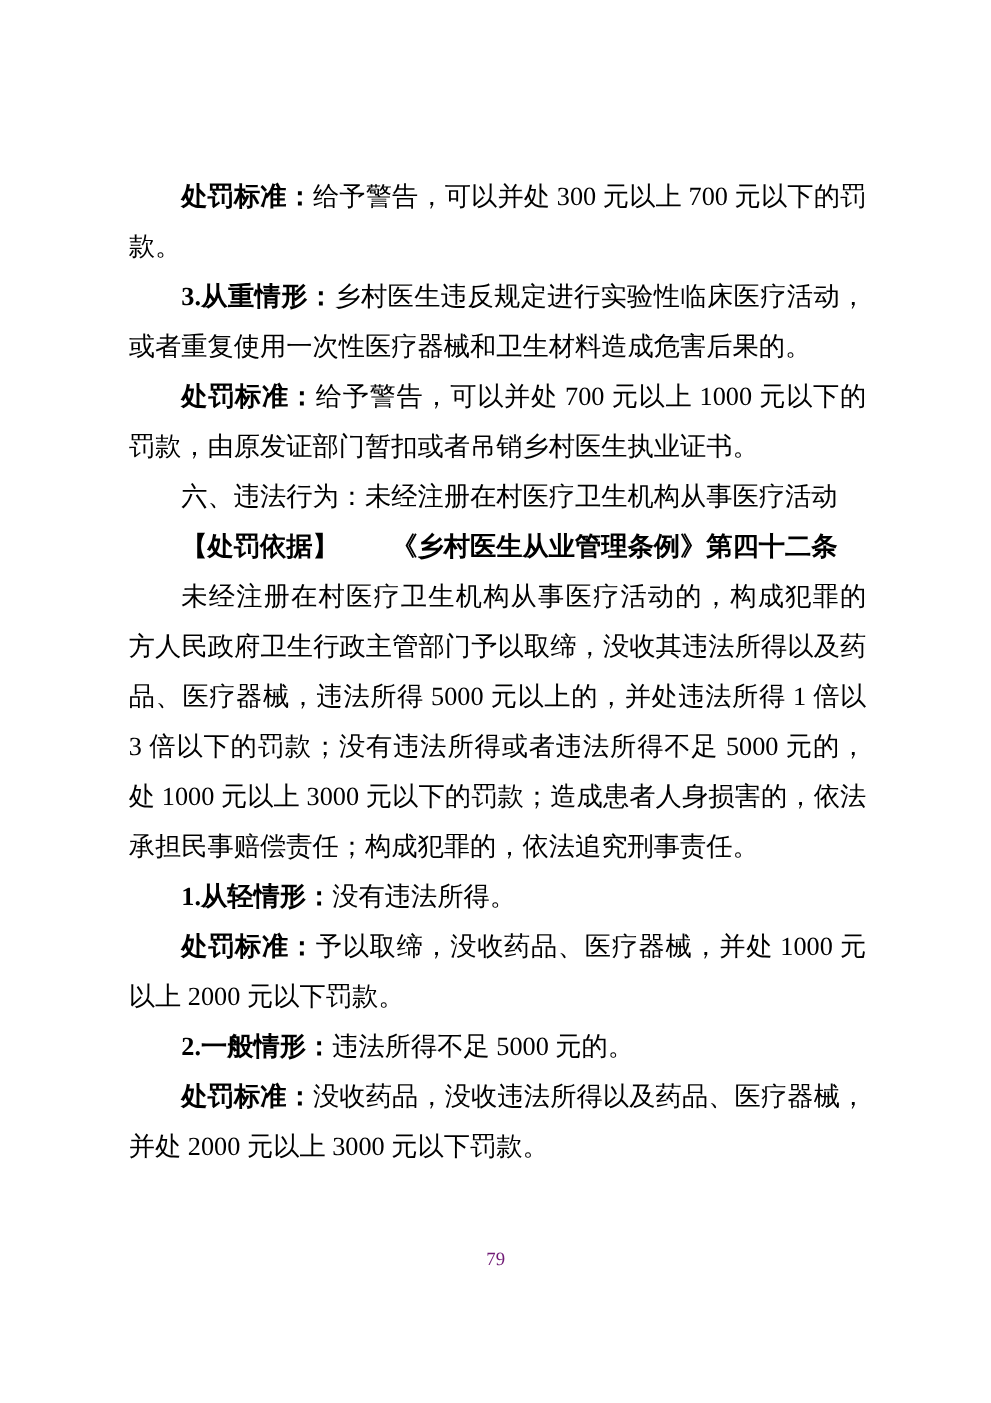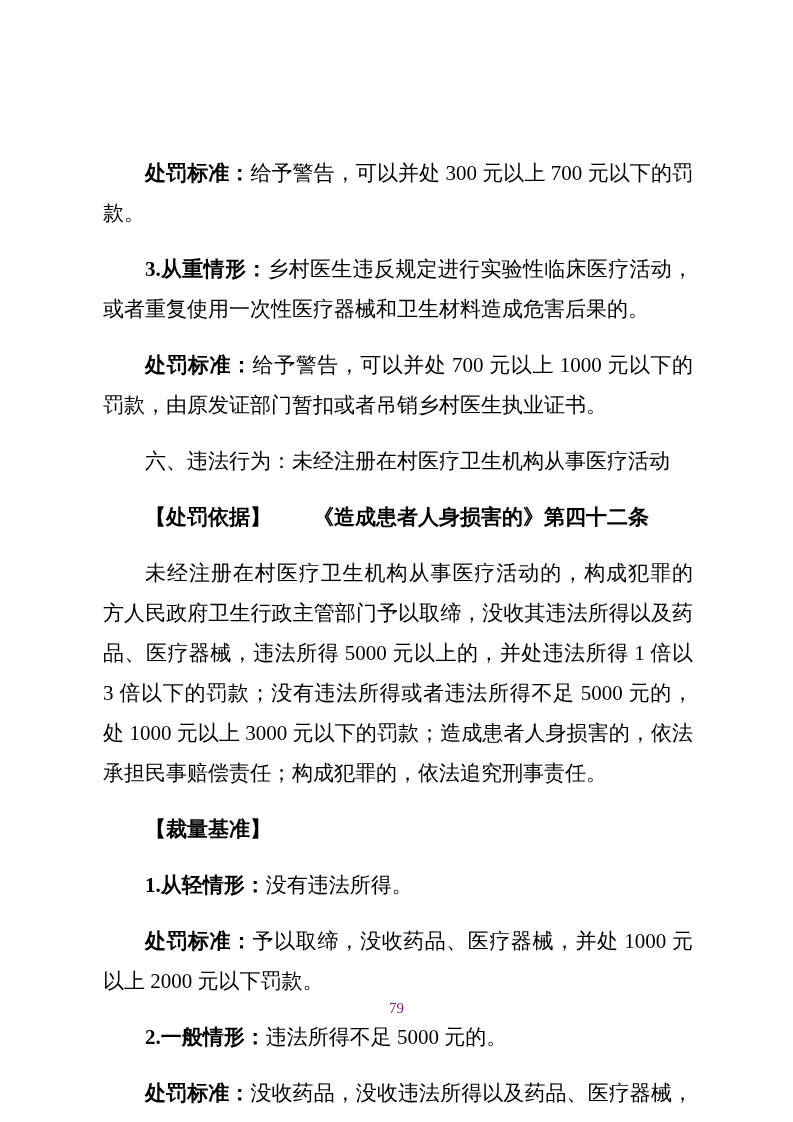--- a/index.html
+++ b/index.html
@@ -27,21 +27,20 @@
     width: 590px;
     height: 40px;
     line-height: 40px;
     font-size: 21px;
     overflow: hidden;
     text-align: left;
     white-space: normal;
   }
   .line.indent {
     padding-left: 42px;
-    margin-top: 16px;
   }
   .line.justify {
     text-align: justify;
     text-align-last: justify;
   }
   .run-bold {
     font-weight: bold;
   }
   .page-number {
     position: absolute;
@@ -60,28 +59,27 @@
 
 <div class="page">
   <div class="text-block" id="text-block">
       <div class="line indent justify"><span class="run-bold">处罚标准：</span><span class="run-regular">给予警告，可以并处 300 元以上 700 元以下的罚</span></div>
       <div class="line"><span class="run-regular">款。</span></div>
       <div class="line indent justify"><span class="run-bold">3.从重情形：</span><span class="run-regular">乡村医生违反规定进行实验性临床医疗活动，</span></div>
       <div class="line"><span class="run-regular">或者重复使用一次性医疗器械和卫生材料造成危害后果的。</span></div>
       <div class="line indent justify"><span class="run-bold">处罚标准：</span><span class="run-regular">给予警告，可以并处 700 元以上 1000 元以下的</span></div>
       <div class="line"><span class="run-regular">罚款，由原发证部门暂扣或者吊销乡村医生执业证书。</span></div>
       <div class="line indent"><span class="run-regular">六、违法行为：未经注册在村医疗卫生机构从事医疗活动</span></div>
-      <div class="line indent"><span class="run-bold">【处罚依据】　　《造成患者人身损害的》第四十二条</span></div>
+      <div class="line indent"><span class="run-bold">【处罚依据】　　《乡村医生从业管理条例》第四十二条</span></div>
       <div class="line indent justify"><span class="run-regular">未经注册在村医疗卫生机构从事医疗活动的，构成犯罪的</span></div>
       <div class="line justify"><span class="run-regular">方人民政府卫生行政主管部门予以取缔，没收其违法所得以及药</span></div>
       <div class="line justify"><span class="run-regular">品、医疗器械，违法所得 5000 元以上的，并处违法所得 1 倍以上</span></div>
       <div class="line justify"><span class="run-regular">3 倍以下的罚款；没有违法所得或者违法所得不足 5000 元的，并</span></div>
       <div class="line justify"><span class="run-regular">处 1000 元以上 3000 元以下的罚款；造成患者人身损害的，依法</span></div>
       <div class="line"><span class="run-regular">承担民事赔偿责任；构成犯罪的，依法追究刑事责任。</span></div>
-      <div class="line indent"><span class="run-bold">【裁量基准】</span></div>
       <div class="line indent"><span class="run-bold">1.从轻情形：</span><span class="run-regular">没有违法所得。</span></div>
       <div class="line indent justify"><span class="run-bold">处罚标准：</span><span class="run-regular">予以取缔，没收药品、医疗器械，并处 1000 元</span></div>
       <div class="line"><span class="run-regular">以上 2000 元以下罚款。</span></div>
       <div class="line indent"><span class="run-bold">2.一般情形：</span><span class="run-regular">违法所得不足 5000 元的。</span></div>
       <div class="line indent justify"><span class="run-bold">处罚标准：</span><span class="run-regular">没收药品，没收违法所得以及药品、医疗器械，</span></div>
       <div class="line"><span class="run-regular">并处 2000 元以上 3000 元以下罚款。</span></div>
     </div>
   <div class="page-number">79</div>
 </div>
 

